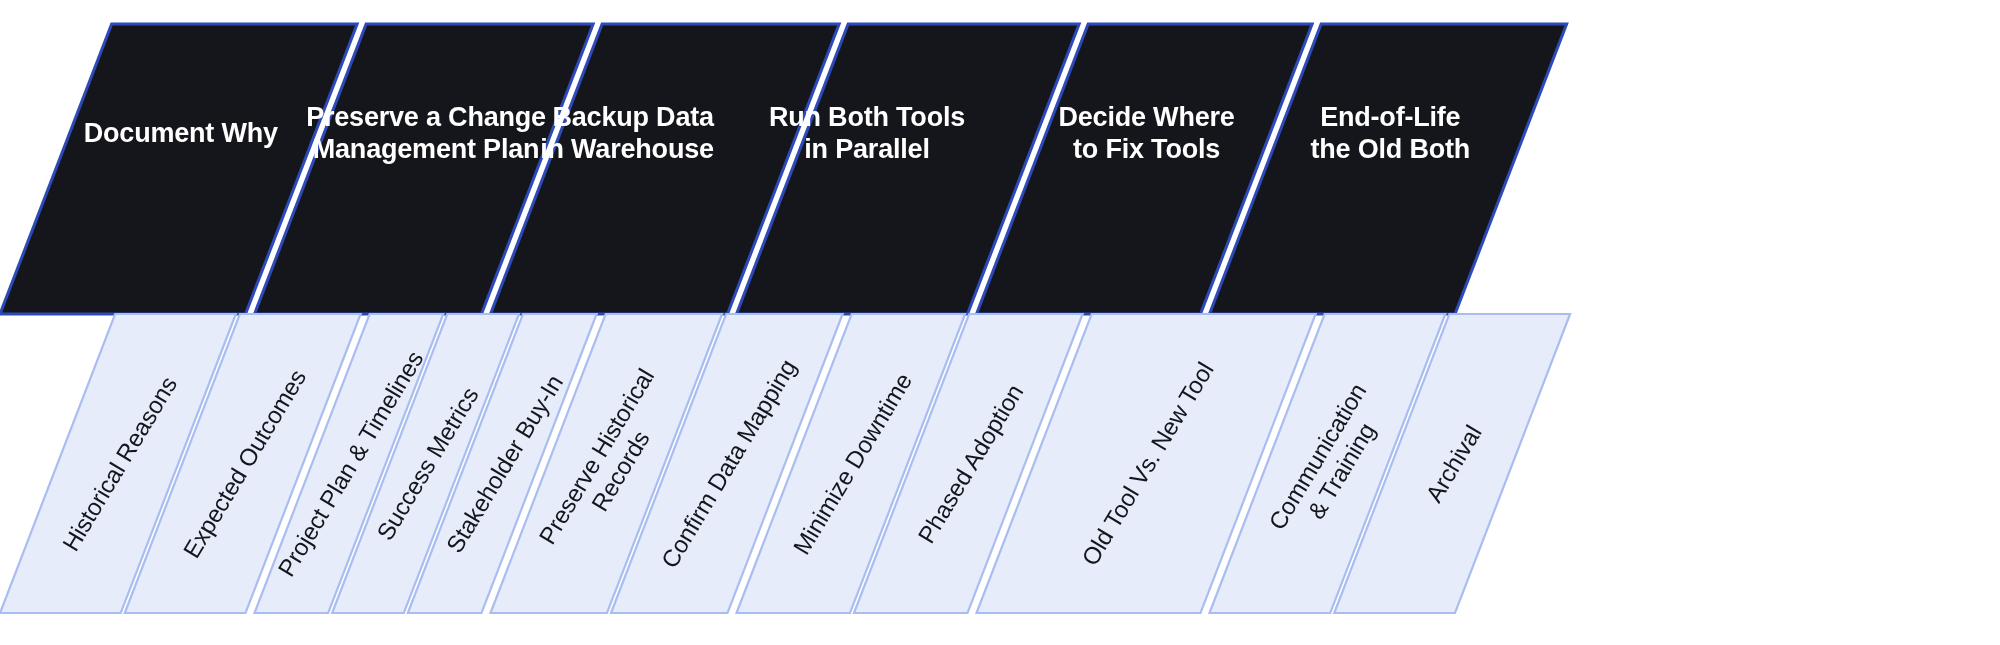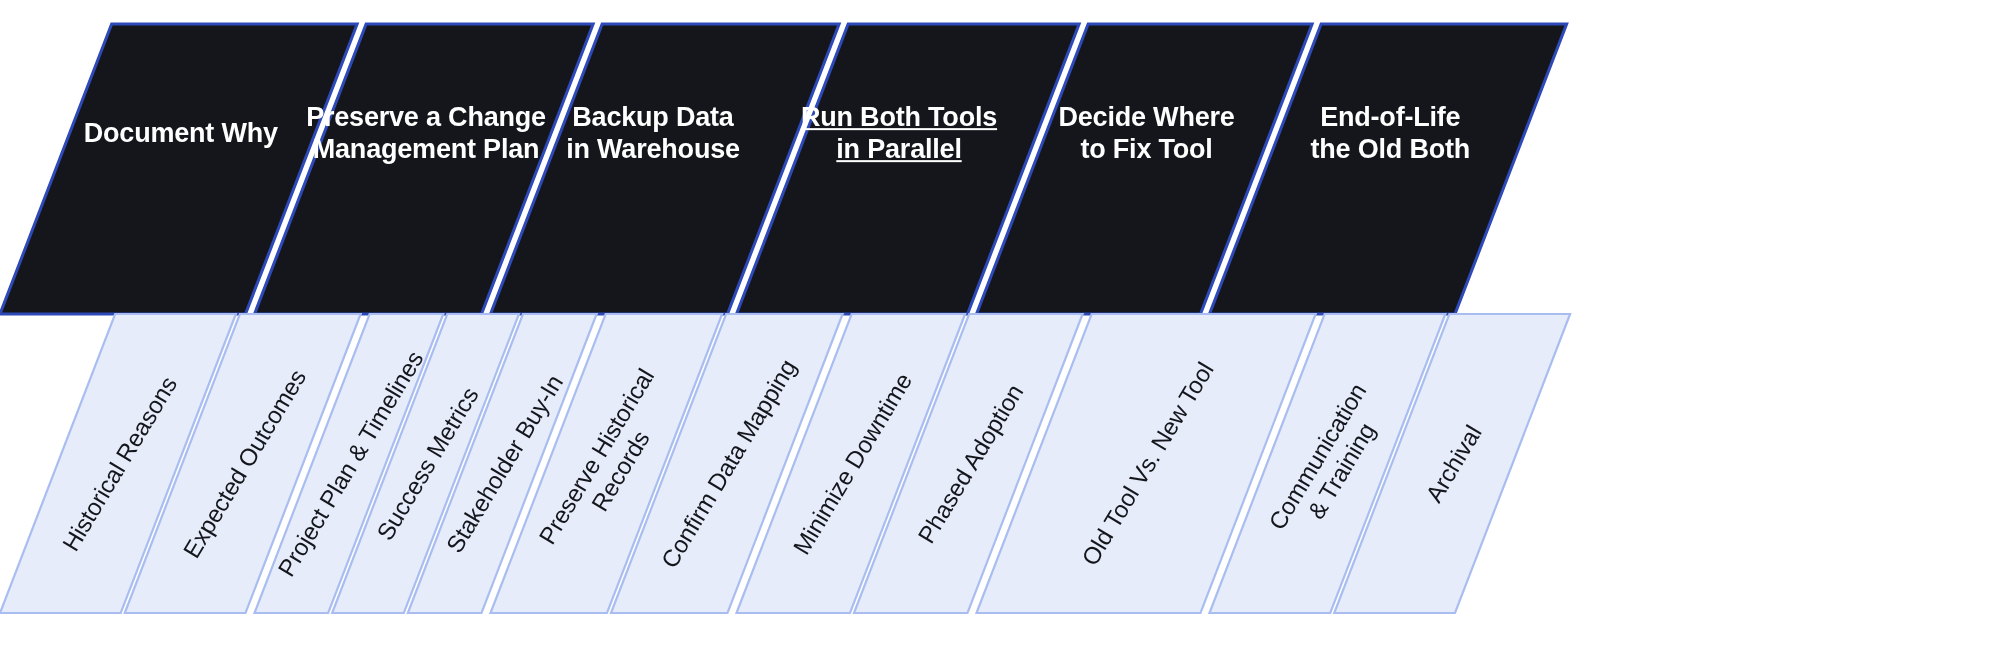--- a/index.html
+++ b/index.html
@@ -61,26 +61,26 @@
       <polygon points="851.615,314 965.115,314 850,613 736.5,613" fill="#e6ecfa" stroke="#a9bdf0" stroke-width="2.2"></polygon>
       <polygon points="969.115,314 1082.615,314 967.5,613 854,613" fill="#e6ecfa" stroke="#a9bdf0" stroke-width="2.2"></polygon>
       <polygon points="1091.615,314 1315.615,314 1200.5,613 976.5,613" fill="#e6ecfa" stroke="#a9bdf0" stroke-width="2.2"></polygon>
       <polygon points="1324.615,314 1445.365,314 1330.25,613 1209.5,613" fill="#e6ecfa" stroke="#a9bdf0" stroke-width="2.2"></polygon>
       <polygon points="1449.365,314 1570.115,314 1455,613 1334.25,613" fill="#e6ecfa" stroke="#a9bdf0" stroke-width="2.2"></polygon>
     </svg>
   <div id="labels">
       <div class="phase-label" style="left: 180.808px; top: 134.2px;">Document Why</div>
       <div class="phase-label" style="left: 426.058px; top: 134.2px;">Preserve a Change
 Management Plan</div>
-      <div class="phase-label" style="left: 653px; top: 134.2px;">Backup Data
+      <div class="phase-label" style="left: 627px; top: 134.2px; text-align: right;">Backup Data
 in Warehouse</div>
-      <div class="phase-label" style="left: 899px; top: 134.2px; text-decoration: underline;">Run Both Tools
+      <div class="phase-label" style="left: 867px; top: 134.2px;">Run Both Tools
 in Parallel</div>
       <div class="phase-label" style="left: 1146.56px; top: 134.2px;">Decide Where
-to Fix Tool</div>
+to Fix Tools</div>
       <div class="phase-label" style="left: 1390.31px; top: 134.2px;">End-of-Life
 the Old Both</div>
       <div class="sub-label" style="left: 120.235px; top: 463.5px; transform: translate(-50%, -50%) rotate(-59deg);">Historical Reasons</div>
       <div class="sub-label" style="left: 244.985px; top: 463.5px; transform: translate(-50%, -50%) rotate(-59deg);">Expected Outcomes</div>
       <div class="sub-label" style="left: 351.193px; top: 463.5px; transform: translate(-50%, -50%) rotate(-59deg);">Project Plan &amp; Timelines</div>
       <div class="sub-label" style="left: 427.86px; top: 463.5px; transform: translate(-50%, -50%) rotate(-59deg);">Success Metrics</div>
       <div class="sub-label" style="left: 504.526px; top: 463.5px; transform: translate(-50%, -50%) rotate(-59deg);">Stakeholder Buy-In</div>
       <div class="sub-label" style="left: 608.61px; top: 463.5px; transform: translate(-50%, -50%) rotate(-59deg);">Preserve Historical
 Records</div>
       <div class="sub-label" style="left: 729.11px; top: 463.5px; transform: translate(-50%, -50%) rotate(-59deg);">Confirm Data Mapping</div>

